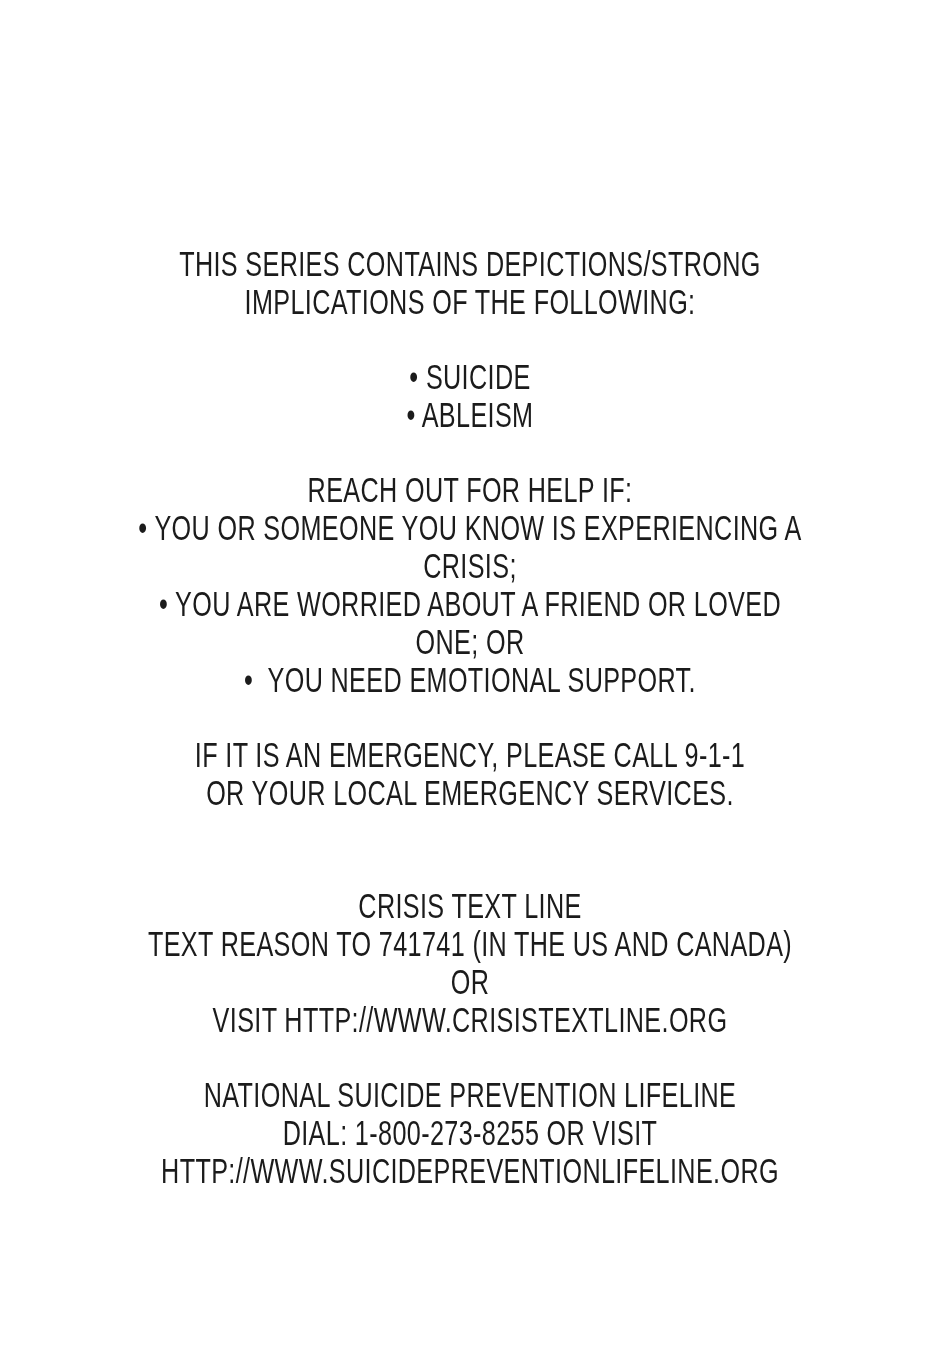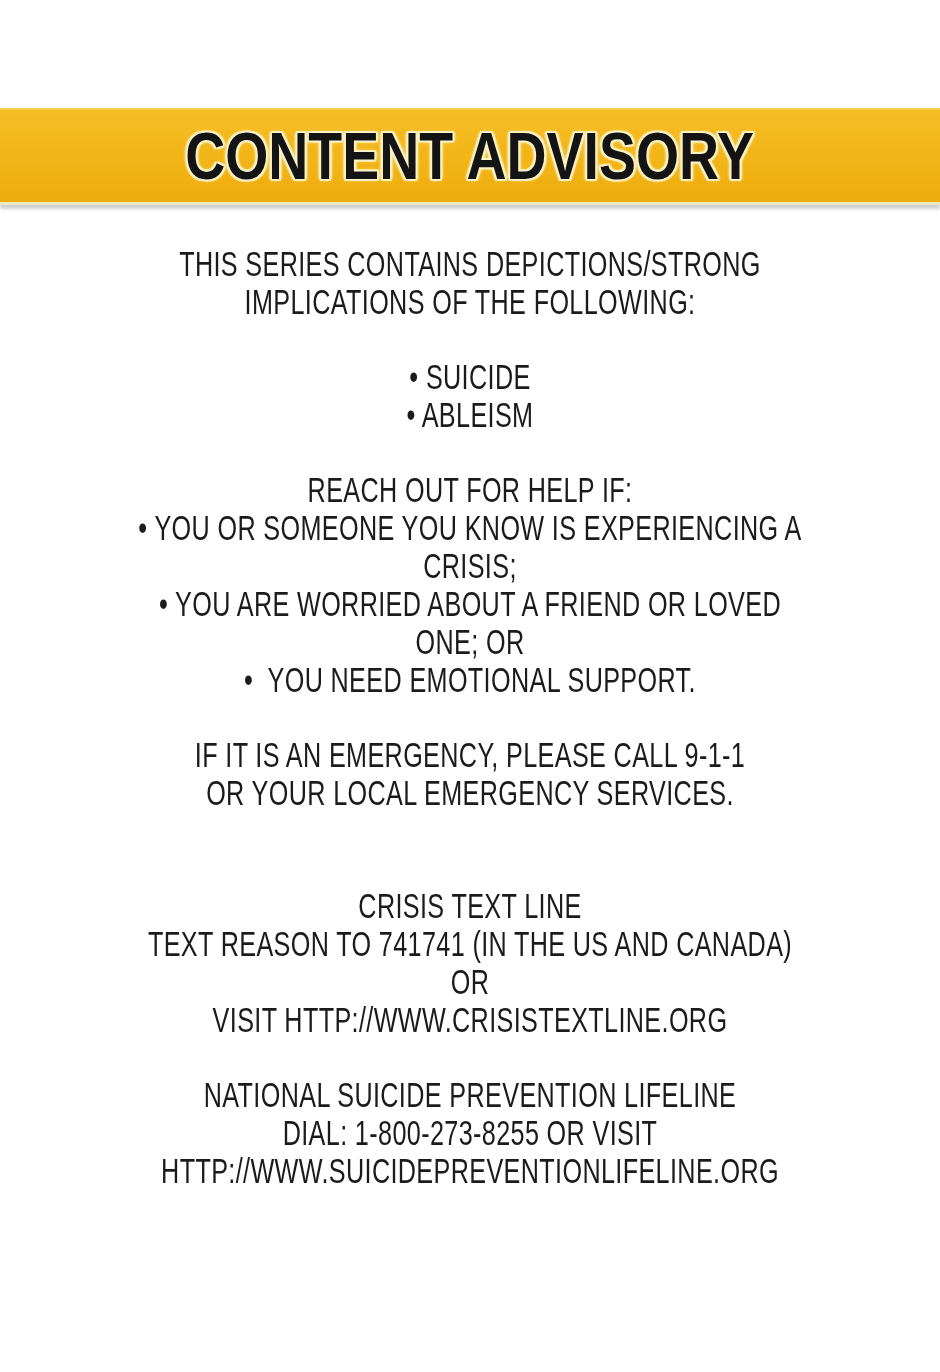--- a/index.html
+++ b/index.html
@@ -72,23 +72,20 @@
     font-weight: 400;
     white-space: pre-wrap;
     letter-spacing: 0.5px;
   }
 </style>
 </head>
 <body>
 
 <div class="page">
 
-  <div class="banner">
-    <h1 class="banner-title">CONTENT ADVISORY</h1>
-  </div>
 
   <div class="content">
 
     <div class="block">
       <div class="line">THIS SERIES CONTAINS DEPICTIONS/STRONG</div>
       <div class="line">IMPLICATIONS OF THE FOLLOWING:</div>
     </div>
 
     <div class="block">
       <div class="line">• SUICIDE</div>

